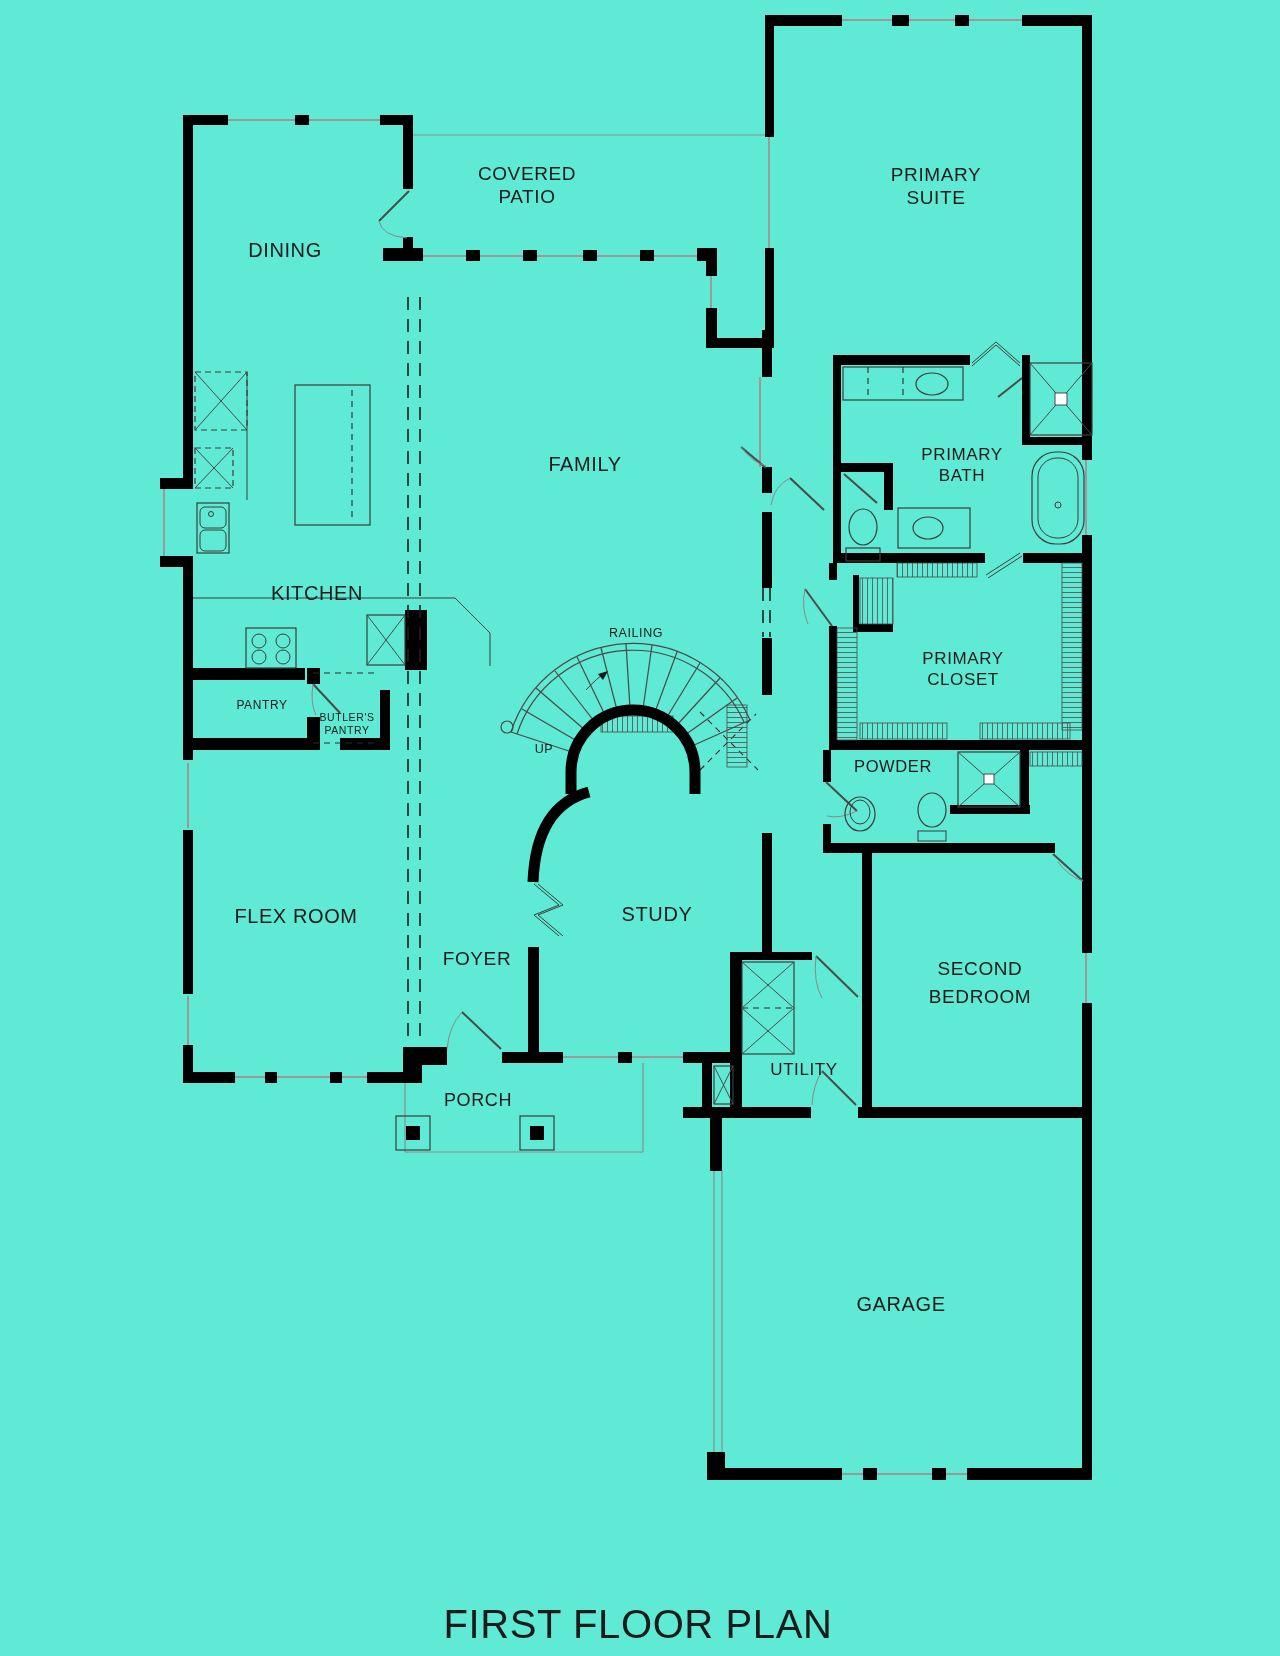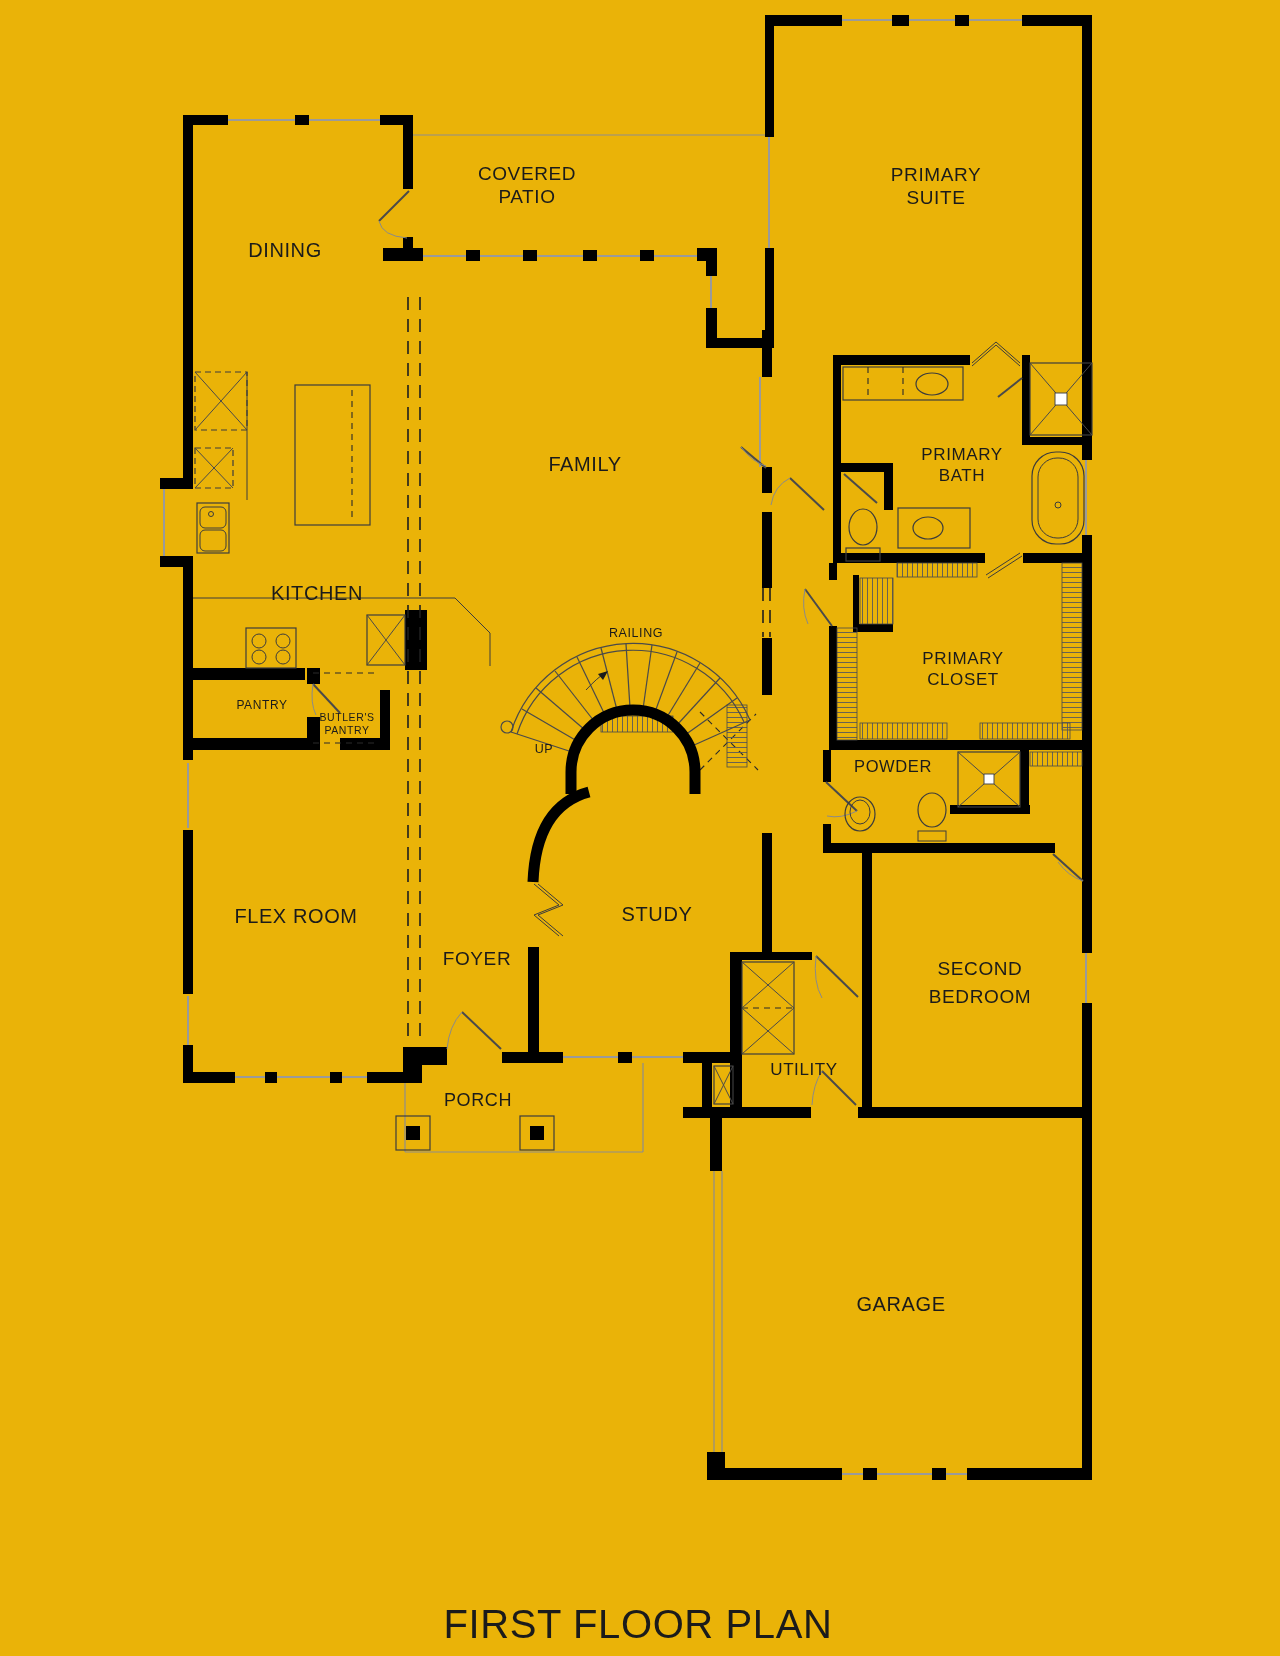--- a/index.html
+++ b/index.html
@@ -1,16 +1,16 @@
 <!DOCTYPE html>
 <html><head>
 <meta charset="utf-8">
 <style>
   html,body{margin:0;padding:0;background:#ffffff;}
-  .stage{position:relative;width:1280px;height:1656px;background:#eab308;overflow:hidden;}
+  .stage{position:relative;width:1280px;height:1656px;background:#5eead4;overflow:hidden;}
   svg{display:block;}
   text{font-family:"Liberation Sans",sans-serif;fill:#1b1b1b;letter-spacing:0.6px;}
   .wall{fill:#000000;stroke:none;}
   .thin{fill:none;stroke:#3c3c3c;stroke-width:1.2;}
   .thin2{fill:none;stroke:#3c3c3c;stroke-width:1;}
   .win{fill:none;stroke:#9a9a9a;stroke-width:2;}
   .edge{fill:none;stroke:#8d8d8d;stroke-width:1.2;}
   .leaf{fill:none;stroke:#4a4a4a;stroke-width:2;}
   .arc{fill:none;stroke:#8a8a8a;stroke-width:1;}
   .dash{fill:none;stroke:#1f1f1f;stroke-width:1.6;stroke-dasharray:13 9;}

